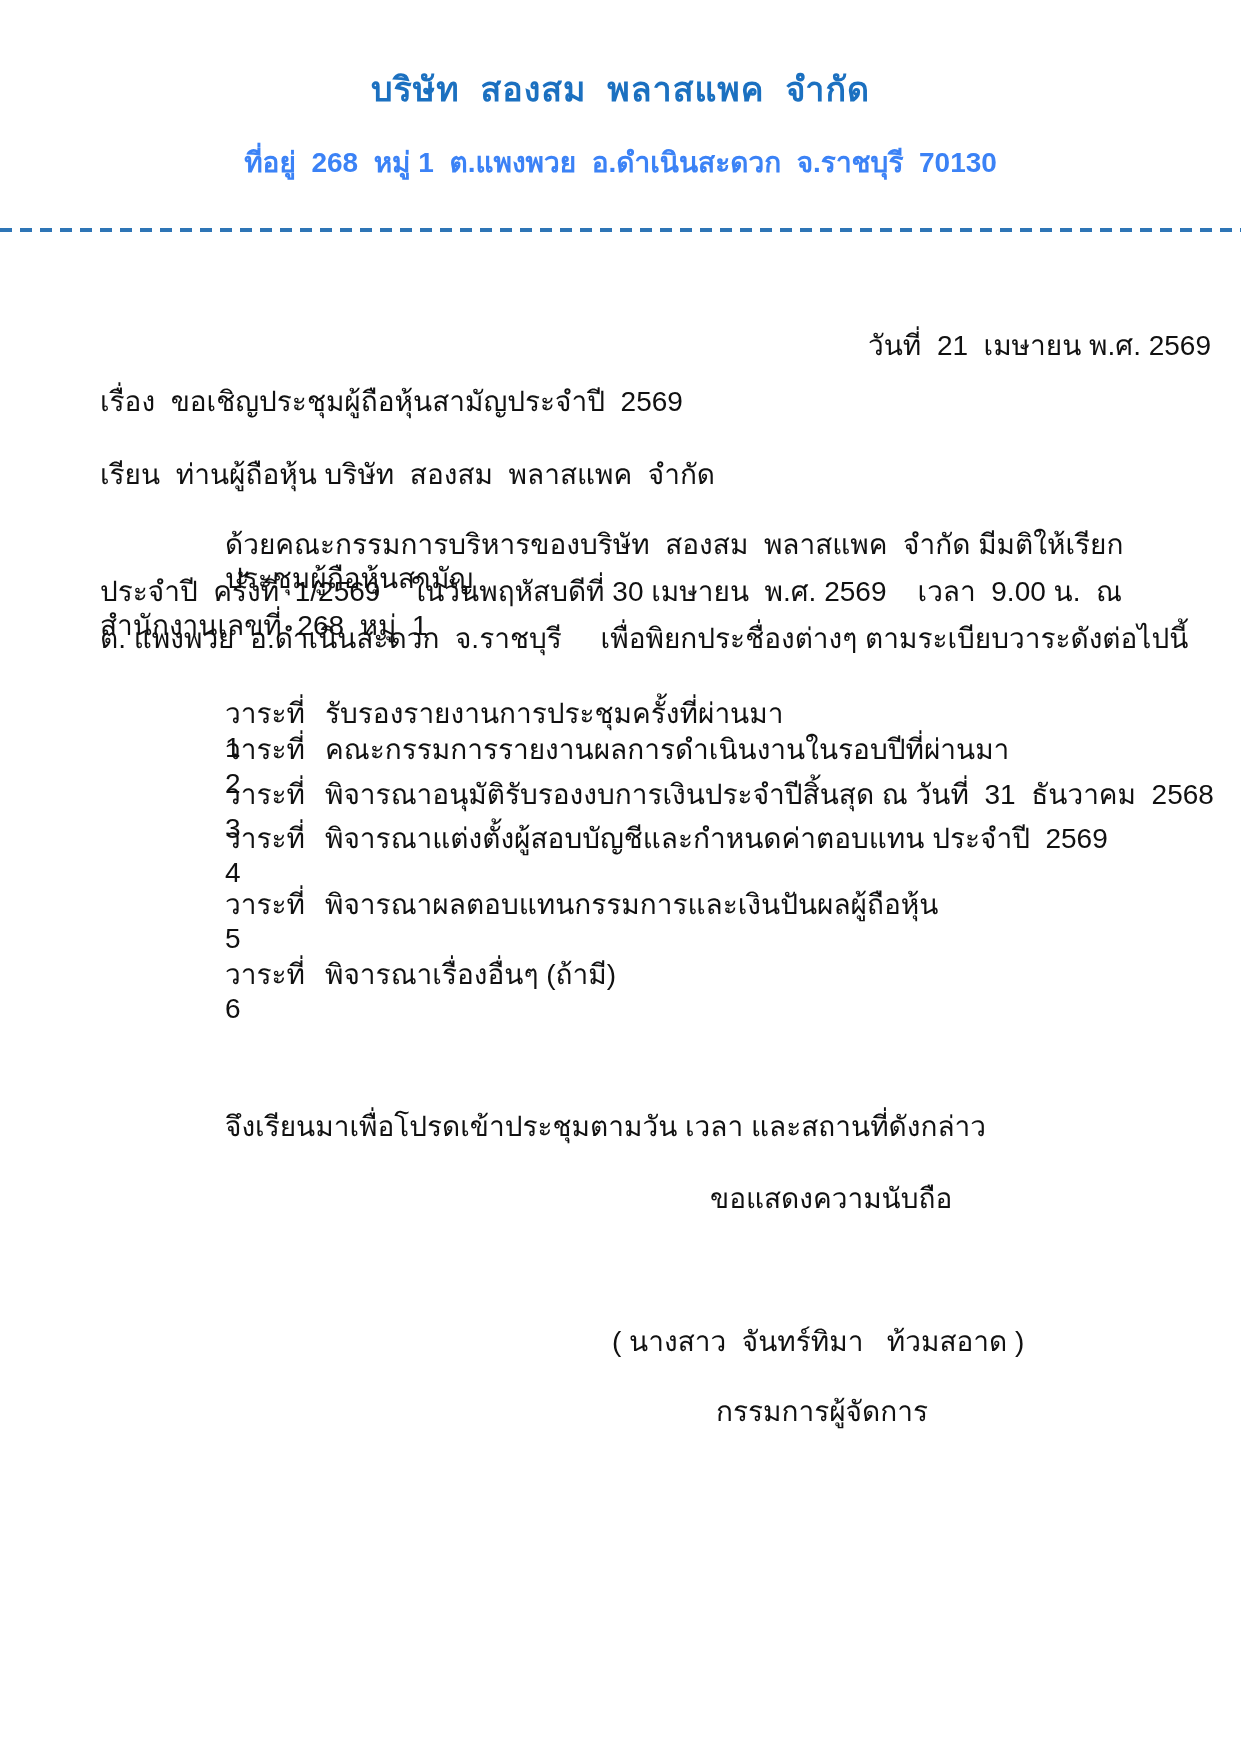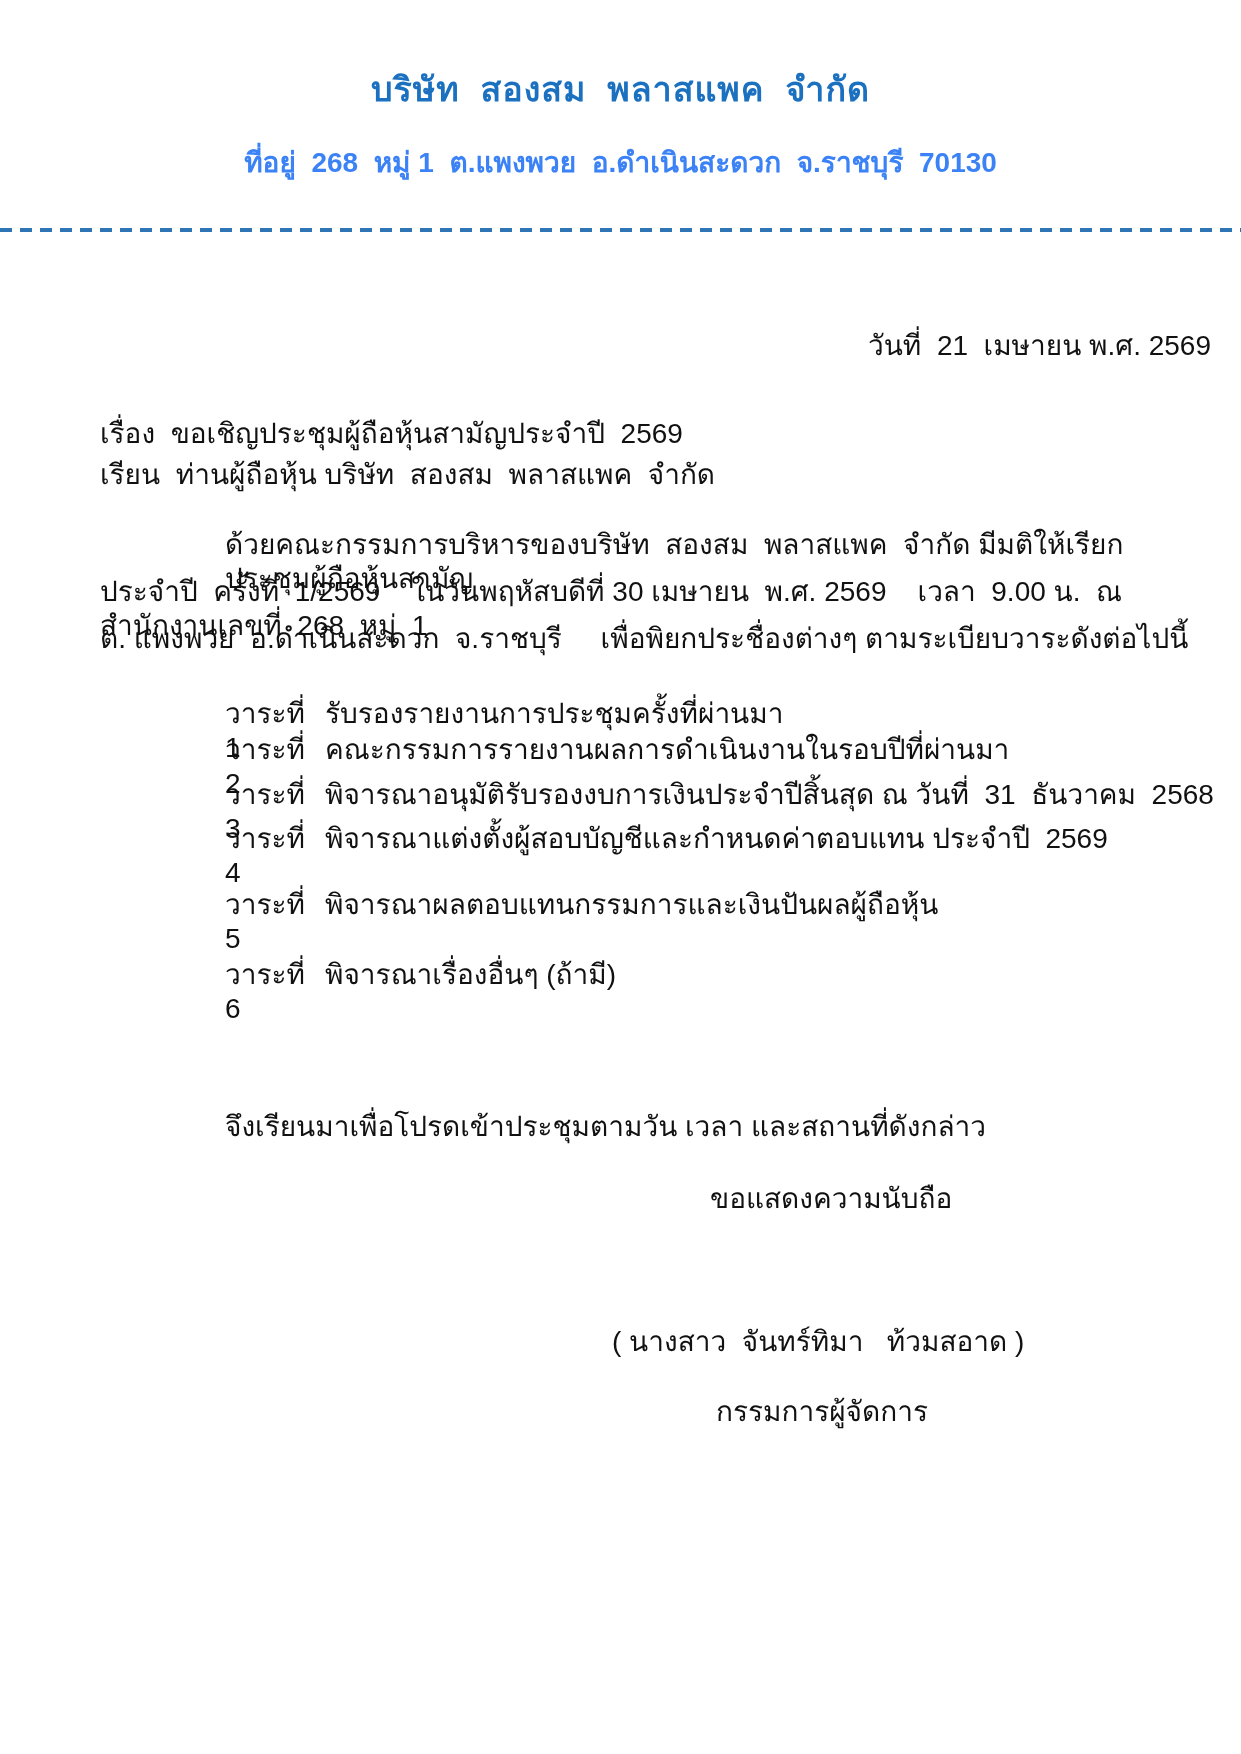--- a/index.html
+++ b/index.html
@@ -43,21 +43,21 @@
     width: 1241px;
     height: 4px;
     background: repeating-linear-gradient(90deg,
       #2e75b6 0px, #2e75b6 12px,
       transparent 12px, transparent 20px);
   }
 
   .body-text { font-size: 28px; line-height: 1.2; }
 
   .date-line        { top: 297px;  left: 868px; margin-top: 32px; }
-  .subject-line     { top: 385px;  left: 100px; margin-top: 32px; }
+  .subject-line     { top: 385px;  left: 100px; }
   .salutation-line  { top: 458px;  left: 100px; }
 
   .para-line-1      { top: 528px;  left: 225px; width: 960px; }
   .para-line-2      { top: 575px;  left: 100px; width: 1090px; }
   .para-line-3      { top: 622px;  left: 100px; width: 1090px; }
 
   .agenda-row { display: flex; align-items: flex-start; }
   .agenda-label { flex: none; width: 100px; }
   .agenda-text  { flex: none; }
   .agenda-1 { top: 697px; left: 225px; }

